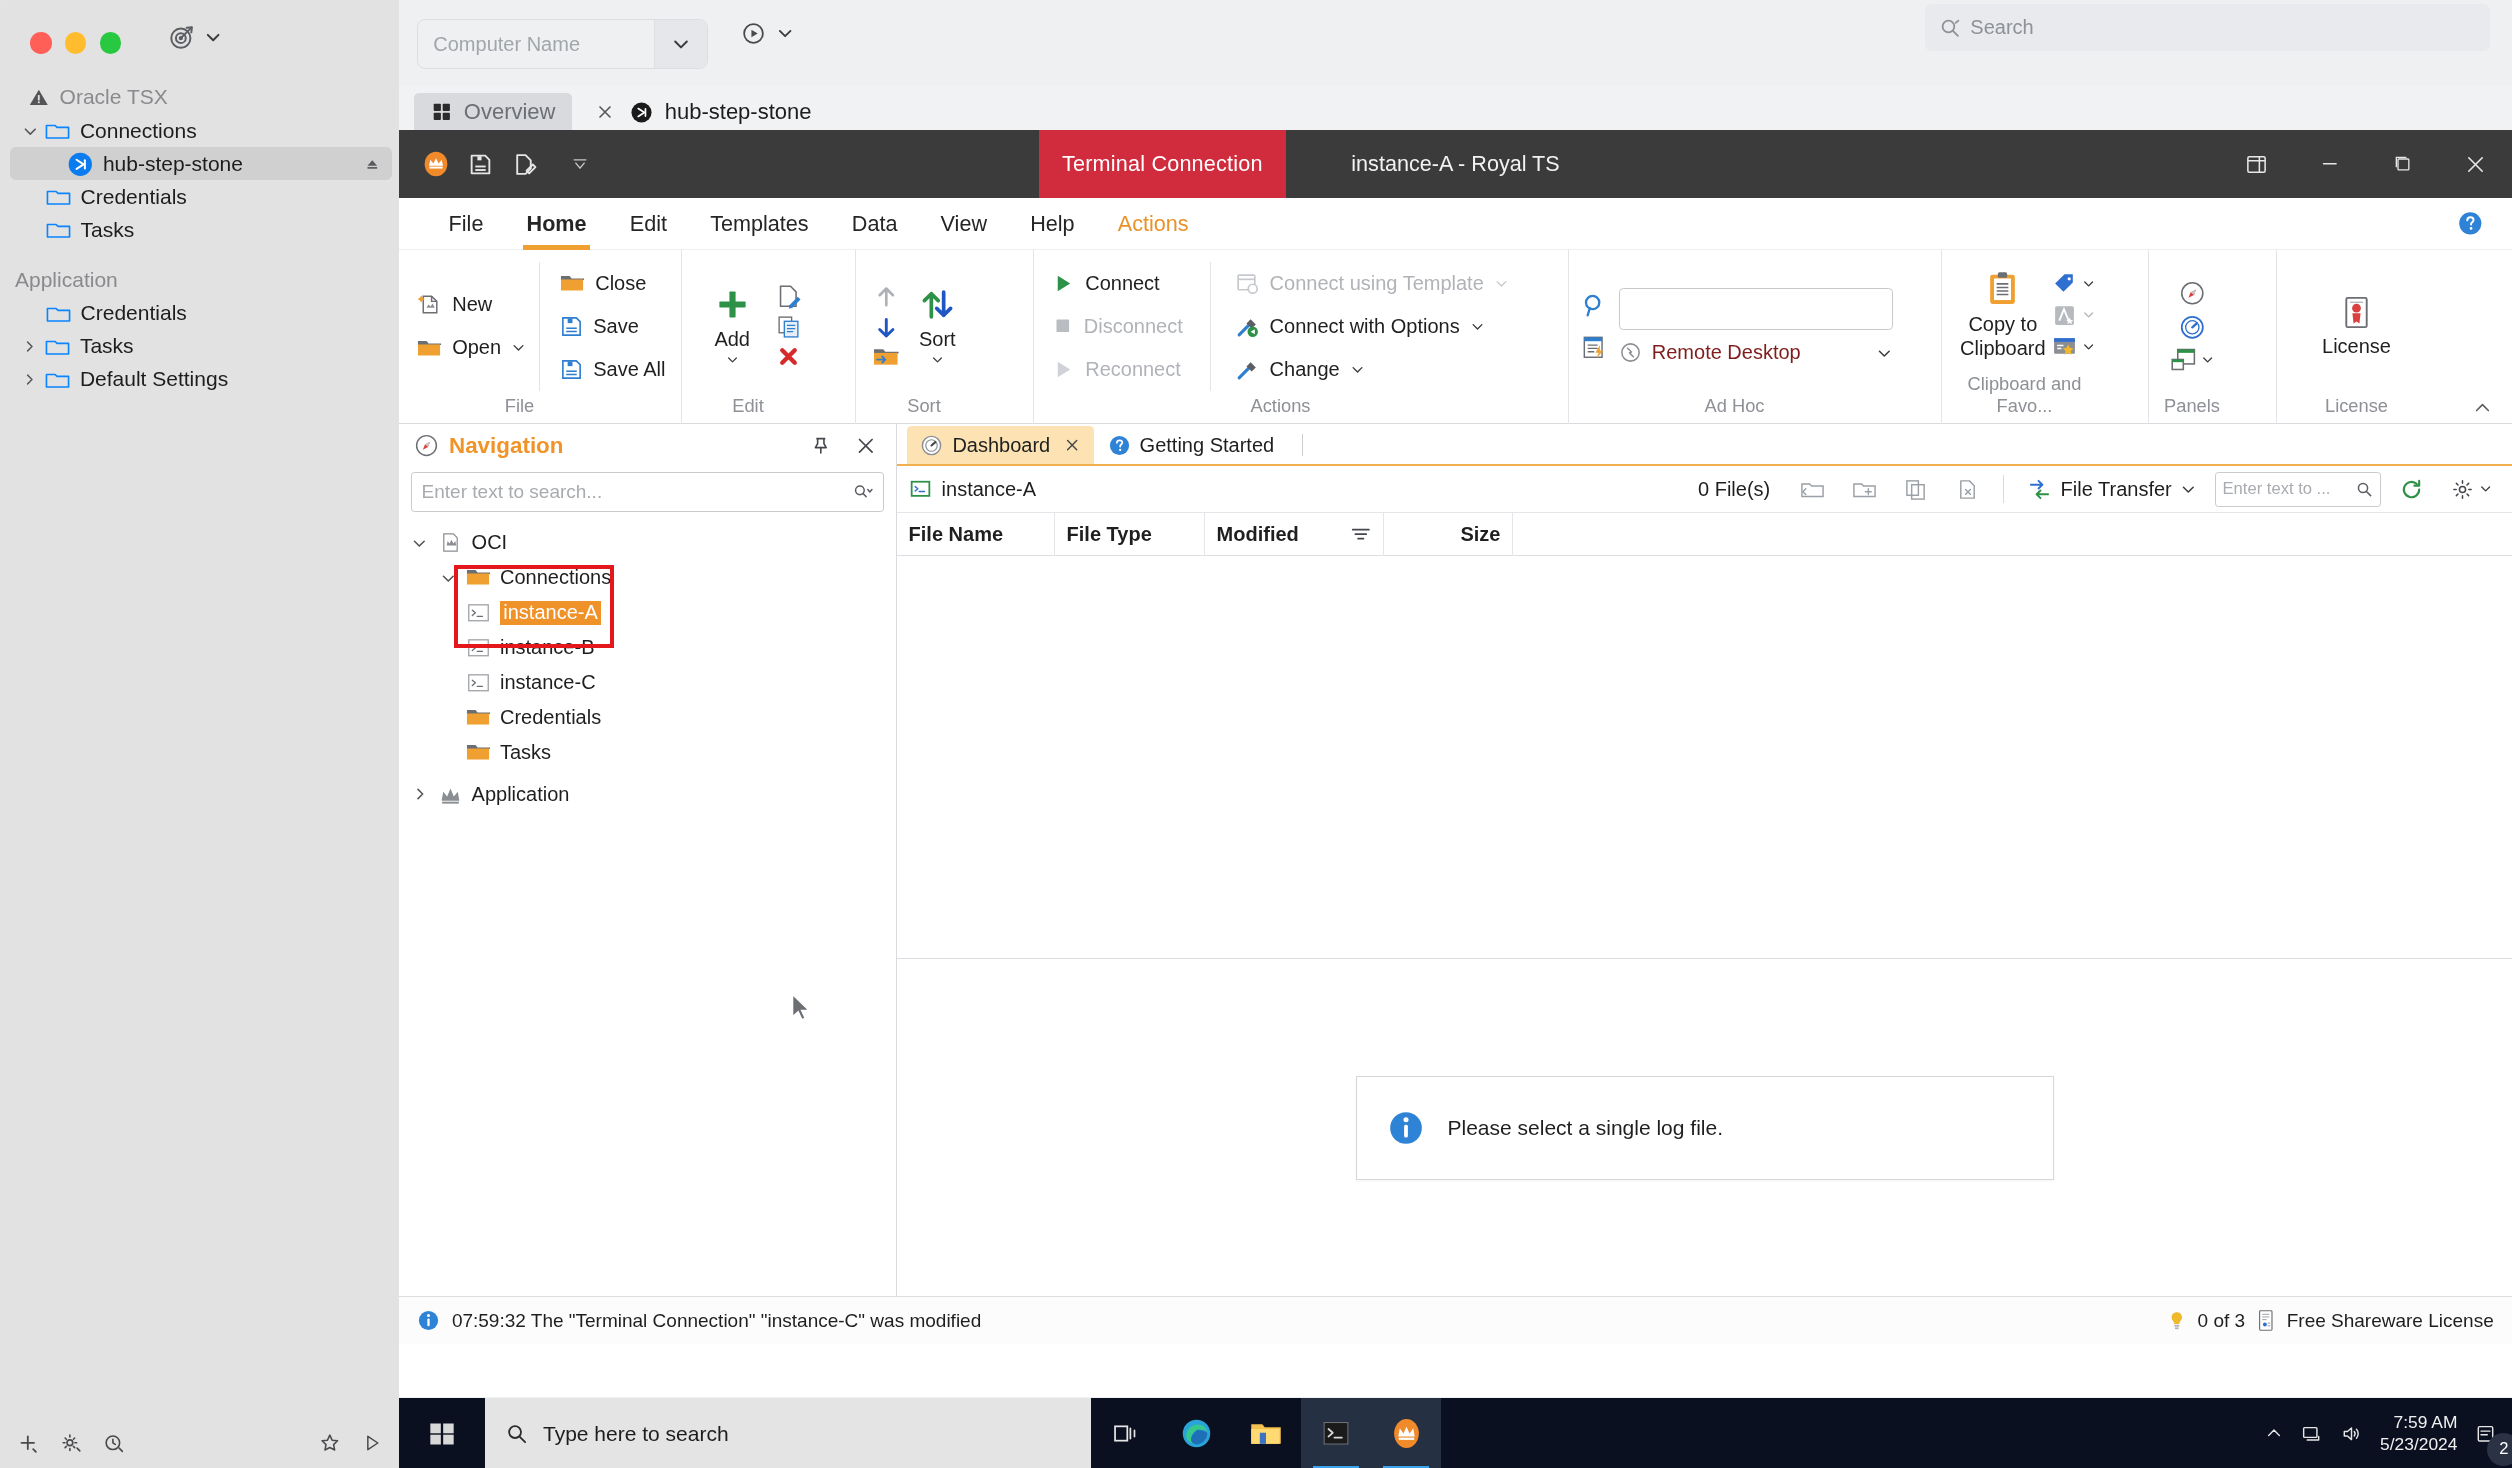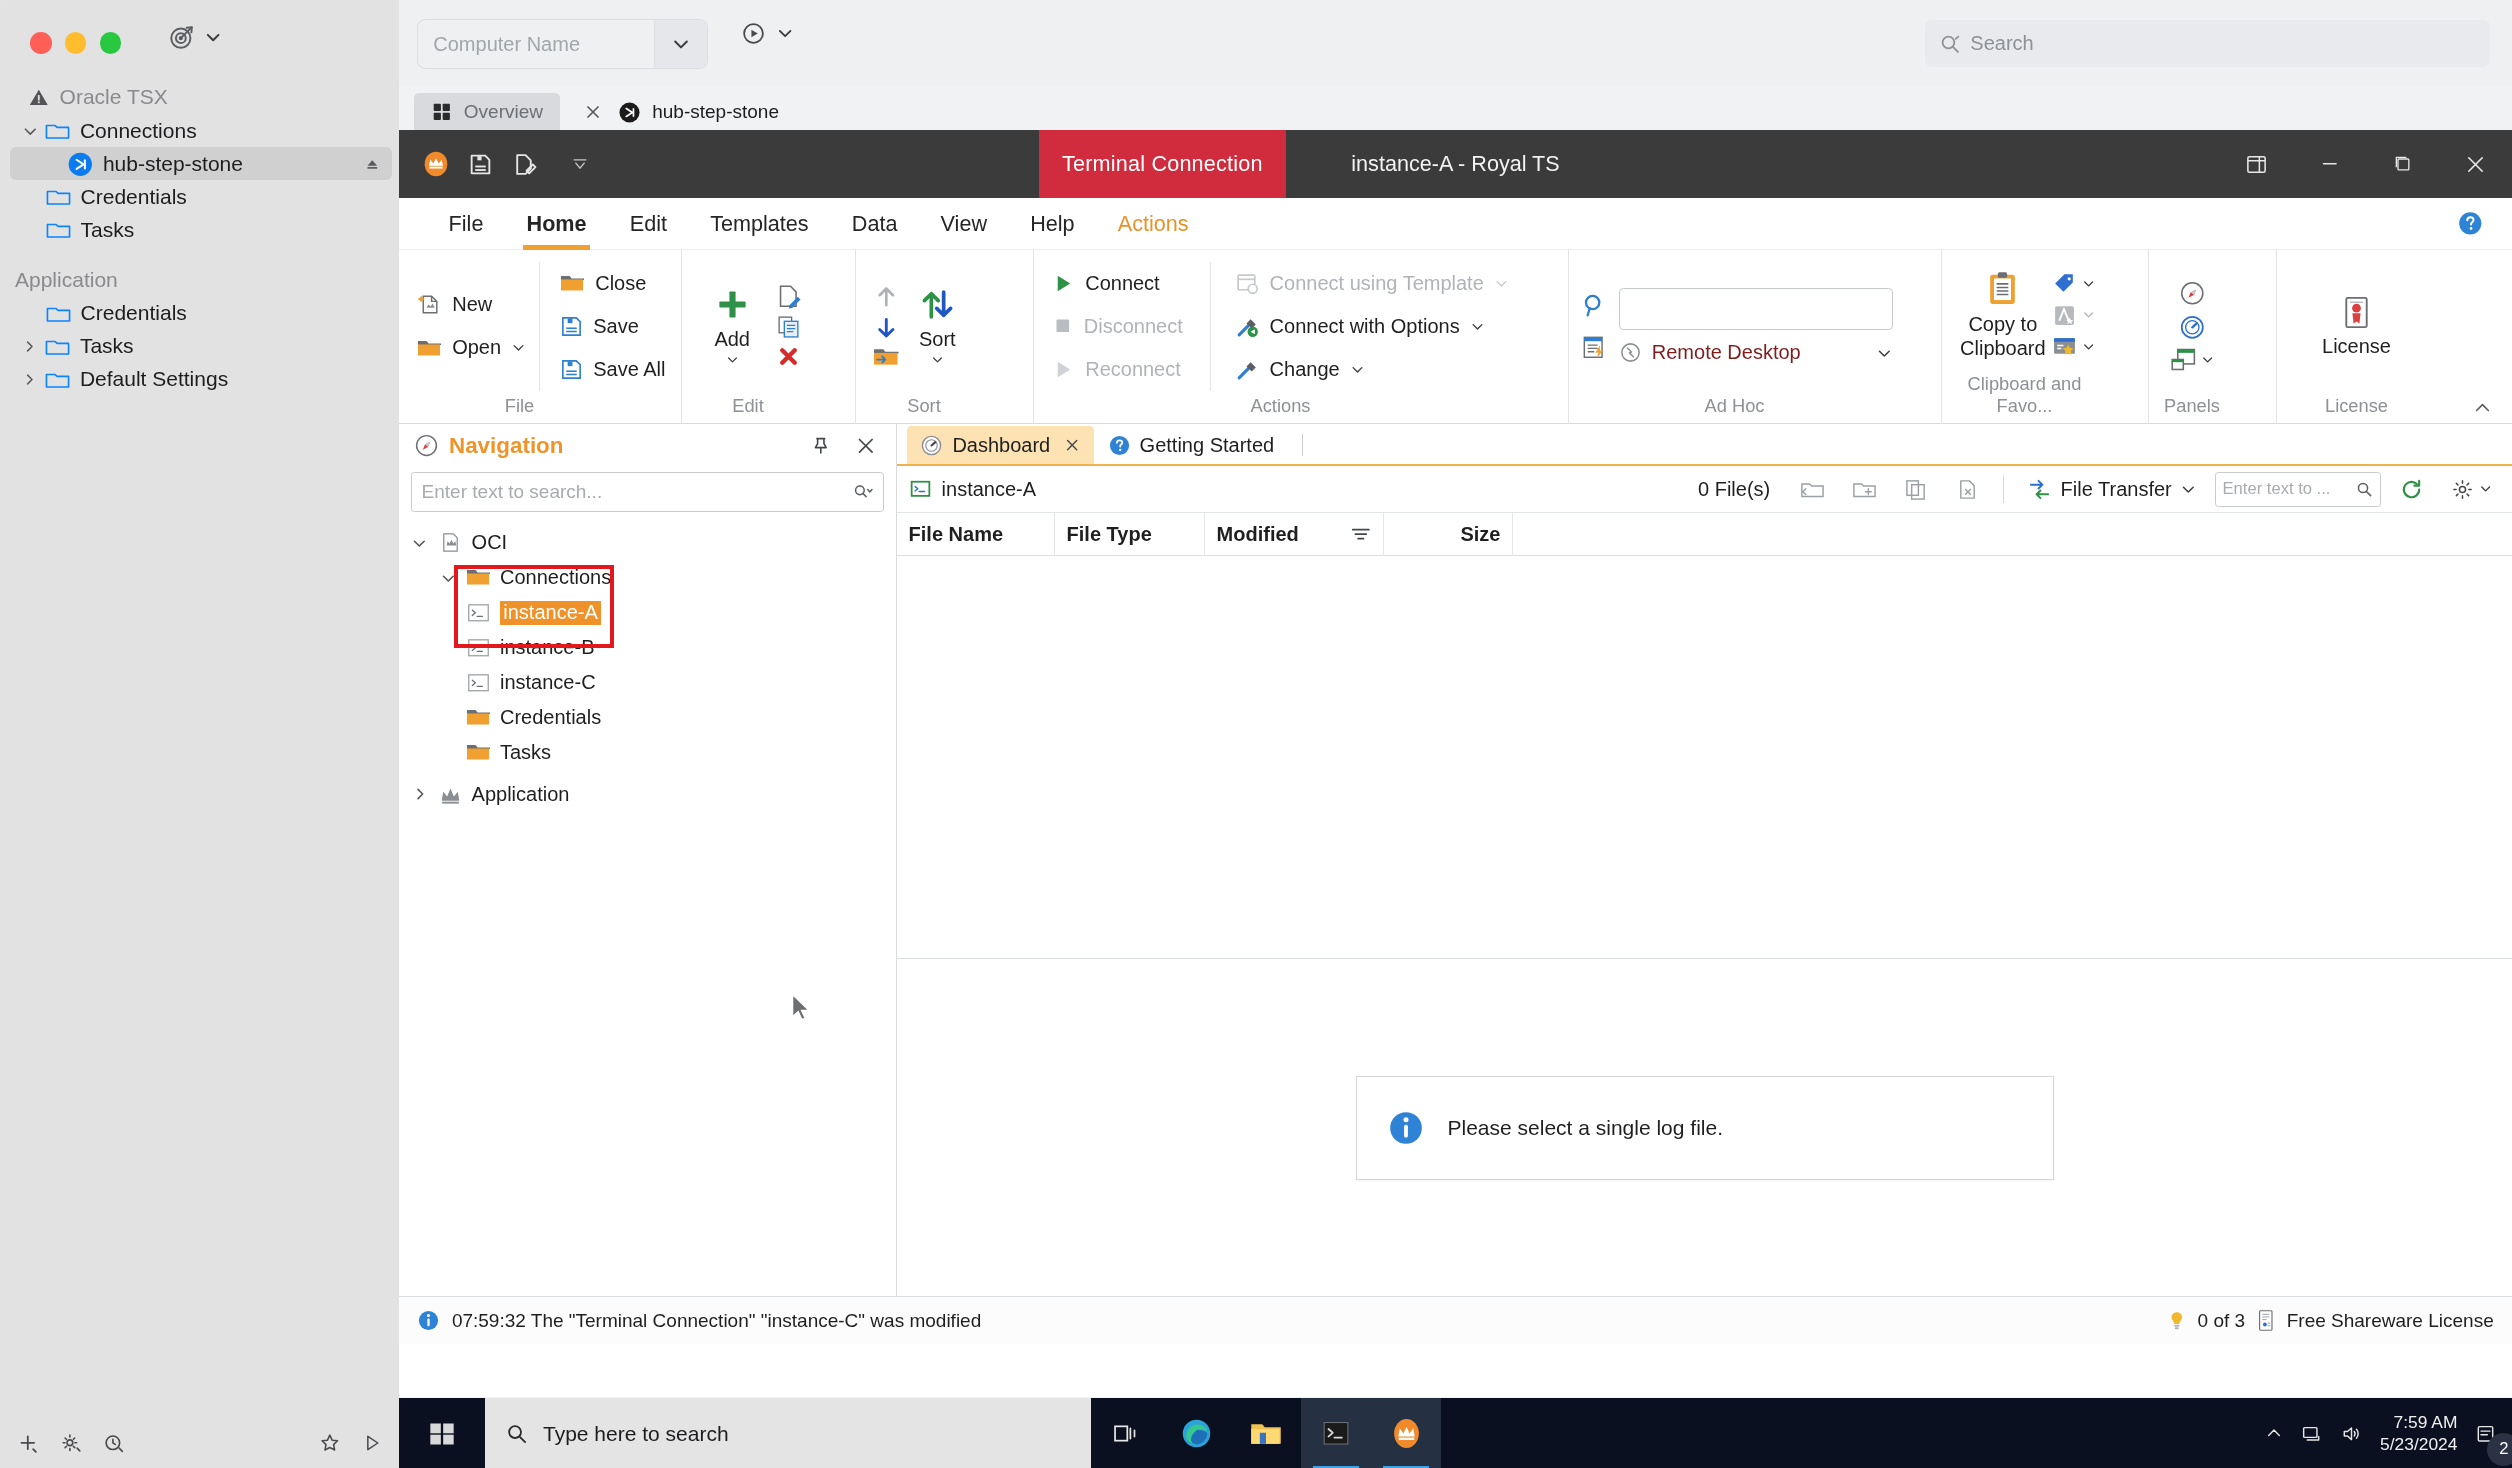--- a/index.html
+++ b/index.html
@@ -59,30 +59,30 @@
     border: 0.8px solid #dcdee1; border-radius: 8.3px; background: #eef0f2;
     display: flex; align-items: center;
   }
   .combo .txt { flex: 1; padding-left: 15px; font-size: 20px; color: #a2a5aa; }
   .combo .cbtn {
     width: 53px; height: 48px; background: #e5e7ea; border-left: 0.8px solid #dcdee1;
     border-radius: 0 7.5px 7.5px 0; display: flex; align-items: center; justify-content: center;
   }
   .playbtn { position: absolute; left: 342px; top: 21px; display: flex; align-items: center; gap: 10px; }
   .vm-search {
-    position: absolute; right: 21.6px; top: 20px; width: 565px; height: 47px;
+    position: absolute; right: 21.6px; top: 4px; width: 565px; height: 47px;
     background: #e8eaed; border-radius: 6.6px; display: flex; align-items: center; padding: 0 13.3px; gap: 10px;
   }
   .vm-search .ph { font-size: 20px; color: #8e9196; }
 
   
   .vm-tabs { position: absolute; left: 0; top: 86px; width: 2113px; height: 45px; display: flex; align-items: flex-end; }
   .vmtab {
     display: flex; align-items: center; gap: 11.6px; height: 38px; padding: 0 16.6px;
-    font-size: 19px; color: #6c6f74;
+    font-size: 22px; color: #6c6f74;
   }
   .vmtab.inactive { background: #d9dadd; border-radius: 5px 5px 0 0; }
   .vmtab.active { color: #1d1d1f; }
   .vmtab .x { font-size: 22.4px; color: #55585d; margin-right: 3.3px; }
 
   
   .rts { position: absolute; left: 0; top: 130px; width: 2113px; height: 1267px; background: #fff; }
 
   .rts-title {
     height: 68px; background: #3b3b3b; display: flex; align-items: center; position: relative;

